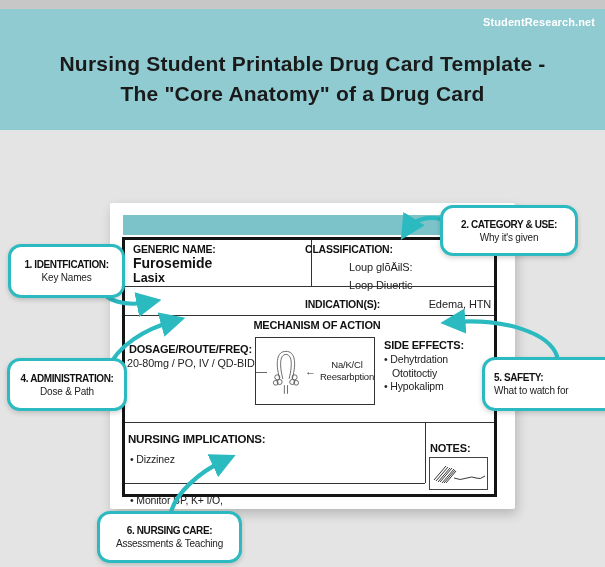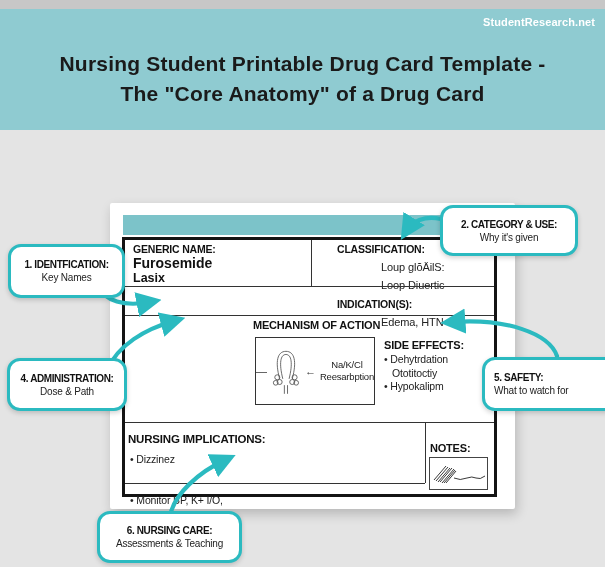--- a/index.html
+++ b/index.html
@@ -63,34 +63,34 @@
   <div class="card">
     <div class="card-bar"></div>
     <div class="inner">
 
       <div class="abs" style="left:8px;top:3px;">
         <div class="lbl">GENERIC NAME:</div>
         <div class="generic-name">Furosemide</div>
         <div class="brand-name">Lasix</div>
       </div>
       <div class="vline" style="left:186px;top:0;height:46px;"></div>
-      <div class="abs" style="left:212px;top:3px;">
+      <div class="abs" style="left:180px;top:3px;">
         <div class="lbl">CLASSIFICATION:</div>
         <div style="margin-top:2px;">
           <span class="txt" style="display:inline-block;width:78px;">Loup ɡlŏÄilS:</span><span class="txt">Loop Diuertic</span>
         </div>
         <div style="margin-top:1px;">
           <span class="lbl">INDICATION(S):</span>
           <span class="txt">Edema, HTN</span>
         </div>
       </div>
       <div class="hline" style="top:46px;"></div>
       <div class="hline" style="top:75px;"></div>
 
-      <div class="abs lbl" style="left:128px;top:79px;width:128px;font-size:11px;">MECHANISM OF ACTION</div>
+      <div class="abs lbl" style="left:128px;top:79px;width:128px;text-align:center;font-size:11px;">MECHANISM OF ACTION</div>
       <div class="moa-box">
         <span class="moa-side">—</span>
         <svg width="38" height="60" viewBox="0 0 38 60">
           <g fill="none" stroke="#555" stroke-width="1.1">
             <path d="M11,40 C5,18 8,5 19,5 C30,5 33,18 27,40"></path>
             <path d="M15,40 C10,20 12,9 19,9 C26,9 28,20 23,40"></path>
             <circle cx="8" cy="38" r="3.2"></circle>
               <circle cx="11" cy="44" r="3.2"></circle>
               <circle cx="6" cy="45" r="3.0"></circle>
             <circle cx="30" cy="38" r="3.2"></circle>
@@ -99,20 +99,24 @@
             <path d="M17,48 L17,59 M21,48 L21,59"></path>
           </g>
         </svg>
         <span class="moa-side">←</span>
         <div class="moa-text">
           <div>Na/K/Cl</div>
           <div>Reesarbption</div>
         </div>
       </div>
 
+      <div class="abs" style="left:4px;top:103px;">
+        <div class="lbl" style="font-size:11px;">DOSAGE/ROUTE/FREQ:</div>
+        <div class="txt" style="font-size:10.8px;margin-top:2px;margin-left:-2px;">20-80mg / PO, IV / QD-BID</div>
+      </div>
 
       <div class="abs" style="left:259px;top:99px;">
         <div class="lbl" style="font-size:11px;">SIDE EFFECTS:</div>
         <div class="se-lines" style="margin-top:2px;">
           <div>• Dehytrdation</div>
           <div style="padding-left:8px;">Ototitoctiy</div>
           <div>• Hypokalipm</div>
         </div>
       </div>
 

